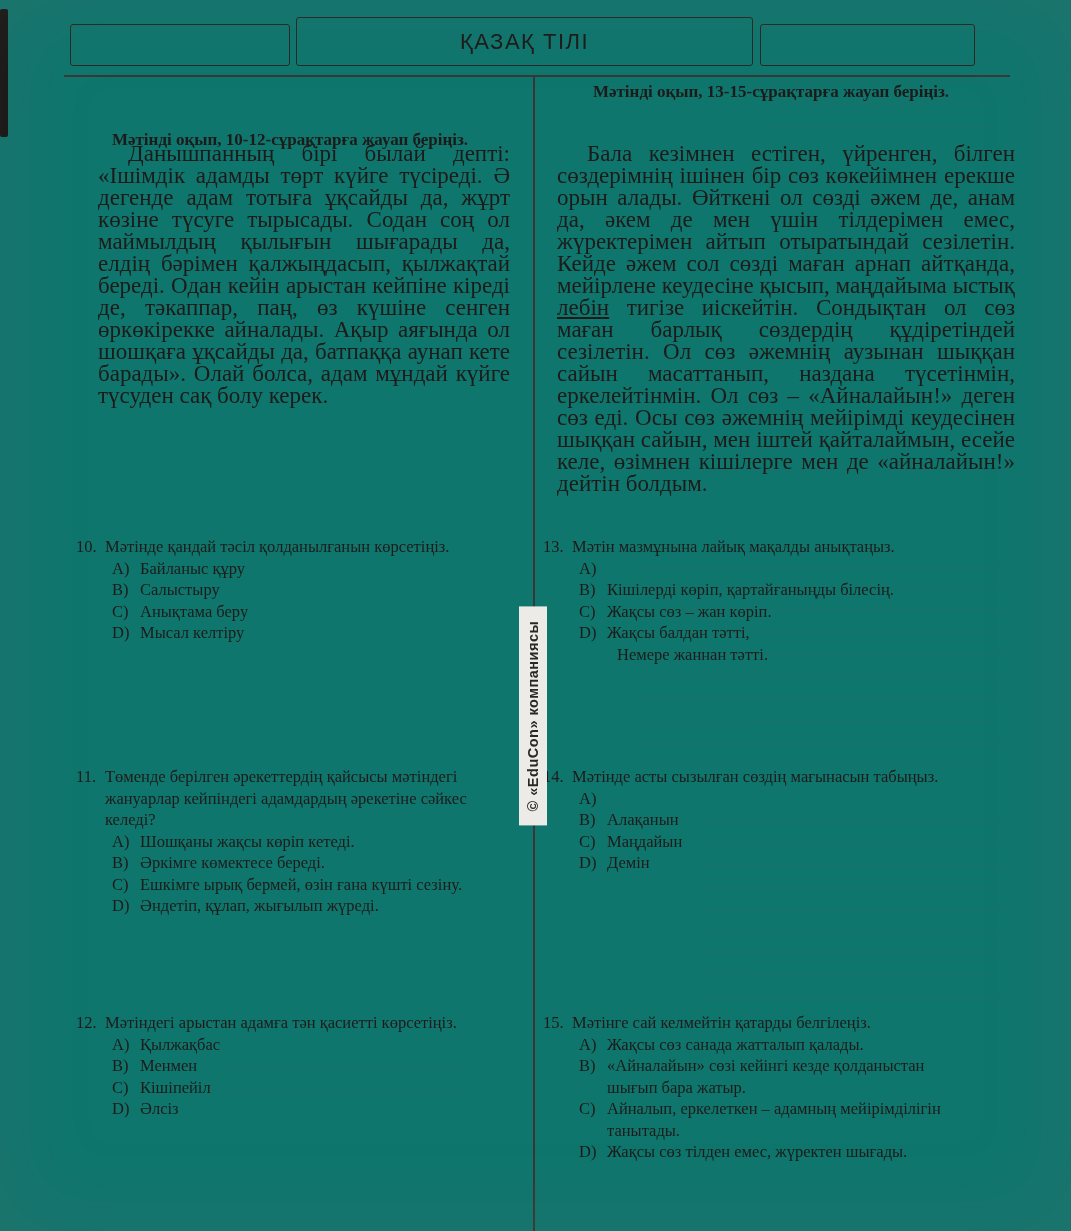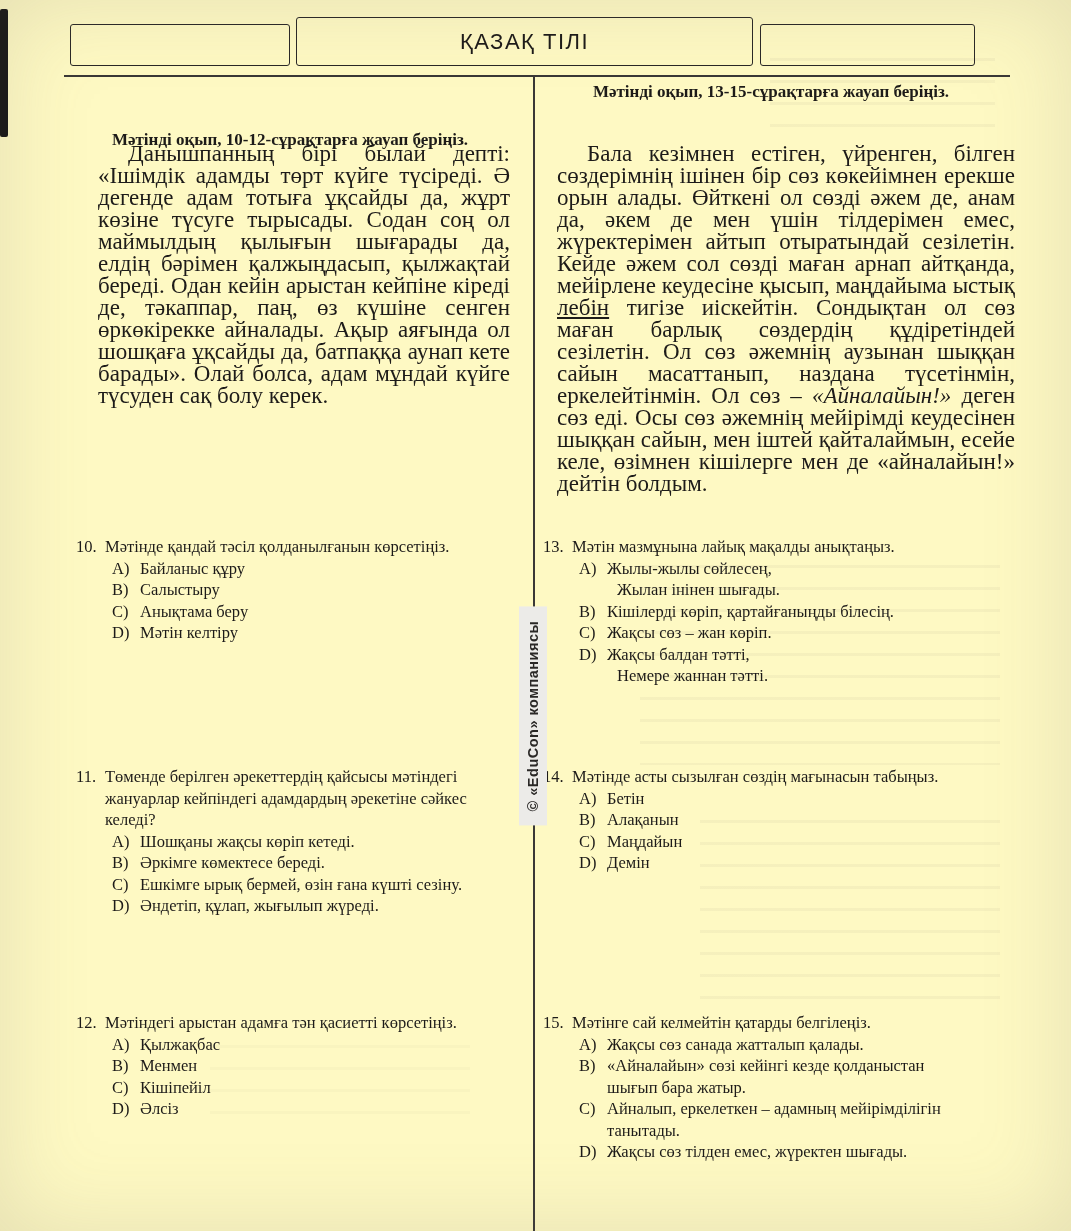--- a/index.html
+++ b/index.html
@@ -1,20 +1,20 @@
 <!DOCTYPE html>
 <html><head>
 <meta charset="utf-8">
 <style>
   html, body { margin:0; padding:0; background:#e3e2df; }
   .page {
     position:relative;
     width:1071px; height:1231px;
     margin:0 auto;
-    background:#fef9c3;
+    background:#0f766e;
     font-family:"Liberation Serif", "DejaVu Serif", serif;
     color:#1d1b19;
     overflow:hidden;
   }
   .page::after {
     content:""; position:absolute; inset:0;
     box-shadow: inset 0 0 90px rgba(110,105,98,0.18);
     pointer-events:none;
   }
   .scan-bar {
@@ -50,21 +50,21 @@
   .instruction {
     position:absolute; top:82px;
     font-weight:bold; font-size:17px; text-align:center;
   }
   .passage {
     position:absolute;
     font-size:23px; line-height:22px;
     text-align:justify; text-indent:30px;
   }
   .u { text-decoration:underline; text-underline-offset:2px; }
-  .i { font-style:italic; }
+  .i { }
   .question {
     position:absolute;
     font-size:16.5px; line-height:21.5px;
   }
   .q-head { display:flex; }
   .q-num  { flex:0 0 29px; }
   .q-text { flex:1; }
   .opt { display:flex; padding-left:36px; }
   .opt-label { flex:0 0 28px; }
   .opt-text  { flex:1; }
@@ -121,21 +121,21 @@
     <div class="opt">
       <span class="opt-label">B)</span>
       <span class="opt-text">Салыстыру</span>
     </div>
     <div class="opt">
       <span class="opt-label">C)</span>
       <span class="opt-text">Анықтама беру</span>
     </div>
     <div class="opt">
       <span class="opt-label">D)</span>
-      <span class="opt-text">Мәтін келтіру</span>
+      <span class="opt-text">Мысал келтіру</span>
     </div>
   </div>
 
   <div class="question" style="left:76px;top:766px;width:440px;">
     <div class="q-head">
       <span class="q-num">11.</span>
       <span class="q-text">Төменде берілген әрекеттердің қайсысы мәтіндегі жануарлар кейпіндегі адамдардың әрекетіне сәйкес келеді?</span>
     </div>
     <div class="opt">
       <span class="opt-label">A)</span>
@@ -178,21 +178,20 @@
     </div>
   </div>
 
   <div class="question" style="left:543px;top:536px;width:430px;">
     <div class="q-head">
       <span class="q-num">13.</span>
       <span class="q-text">Мәтін мазмұнына лайық мақалды анықтаңыз.</span>
     </div>
     <div class="opt">
       <span class="opt-label">A)</span>
-      <span class="opt-text"><span>Жылы-жылы сөйлесең,</span><span class="opt-line2">Жылан інінен шығады.</span></span>
     </div>
     <div class="opt">
       <span class="opt-label">B)</span>
       <span class="opt-text">Кішілерді көріп, қартайғаныңды білесің.</span>
     </div>
     <div class="opt">
       <span class="opt-label">C)</span>
       <span class="opt-text">Жақсы сөз – жан көріп.</span>
     </div>
     <div class="opt">
@@ -201,21 +200,20 @@
     </div>
   </div>
 
   <div class="question" style="left:543px;top:766px;width:430px;">
     <div class="q-head">
       <span class="q-num">14.</span>
       <span class="q-text">Мәтінде асты сызылған сөздің мағынасын табыңыз.</span>
     </div>
     <div class="opt">
       <span class="opt-label">A)</span>
-      <span class="opt-text">Бетін</span>
     </div>
     <div class="opt">
       <span class="opt-label">B)</span>
       <span class="opt-text">Алақанын</span>
     </div>
     <div class="opt">
       <span class="opt-label">C)</span>
       <span class="opt-text">Маңдайын</span>
     </div>
     <div class="opt">

